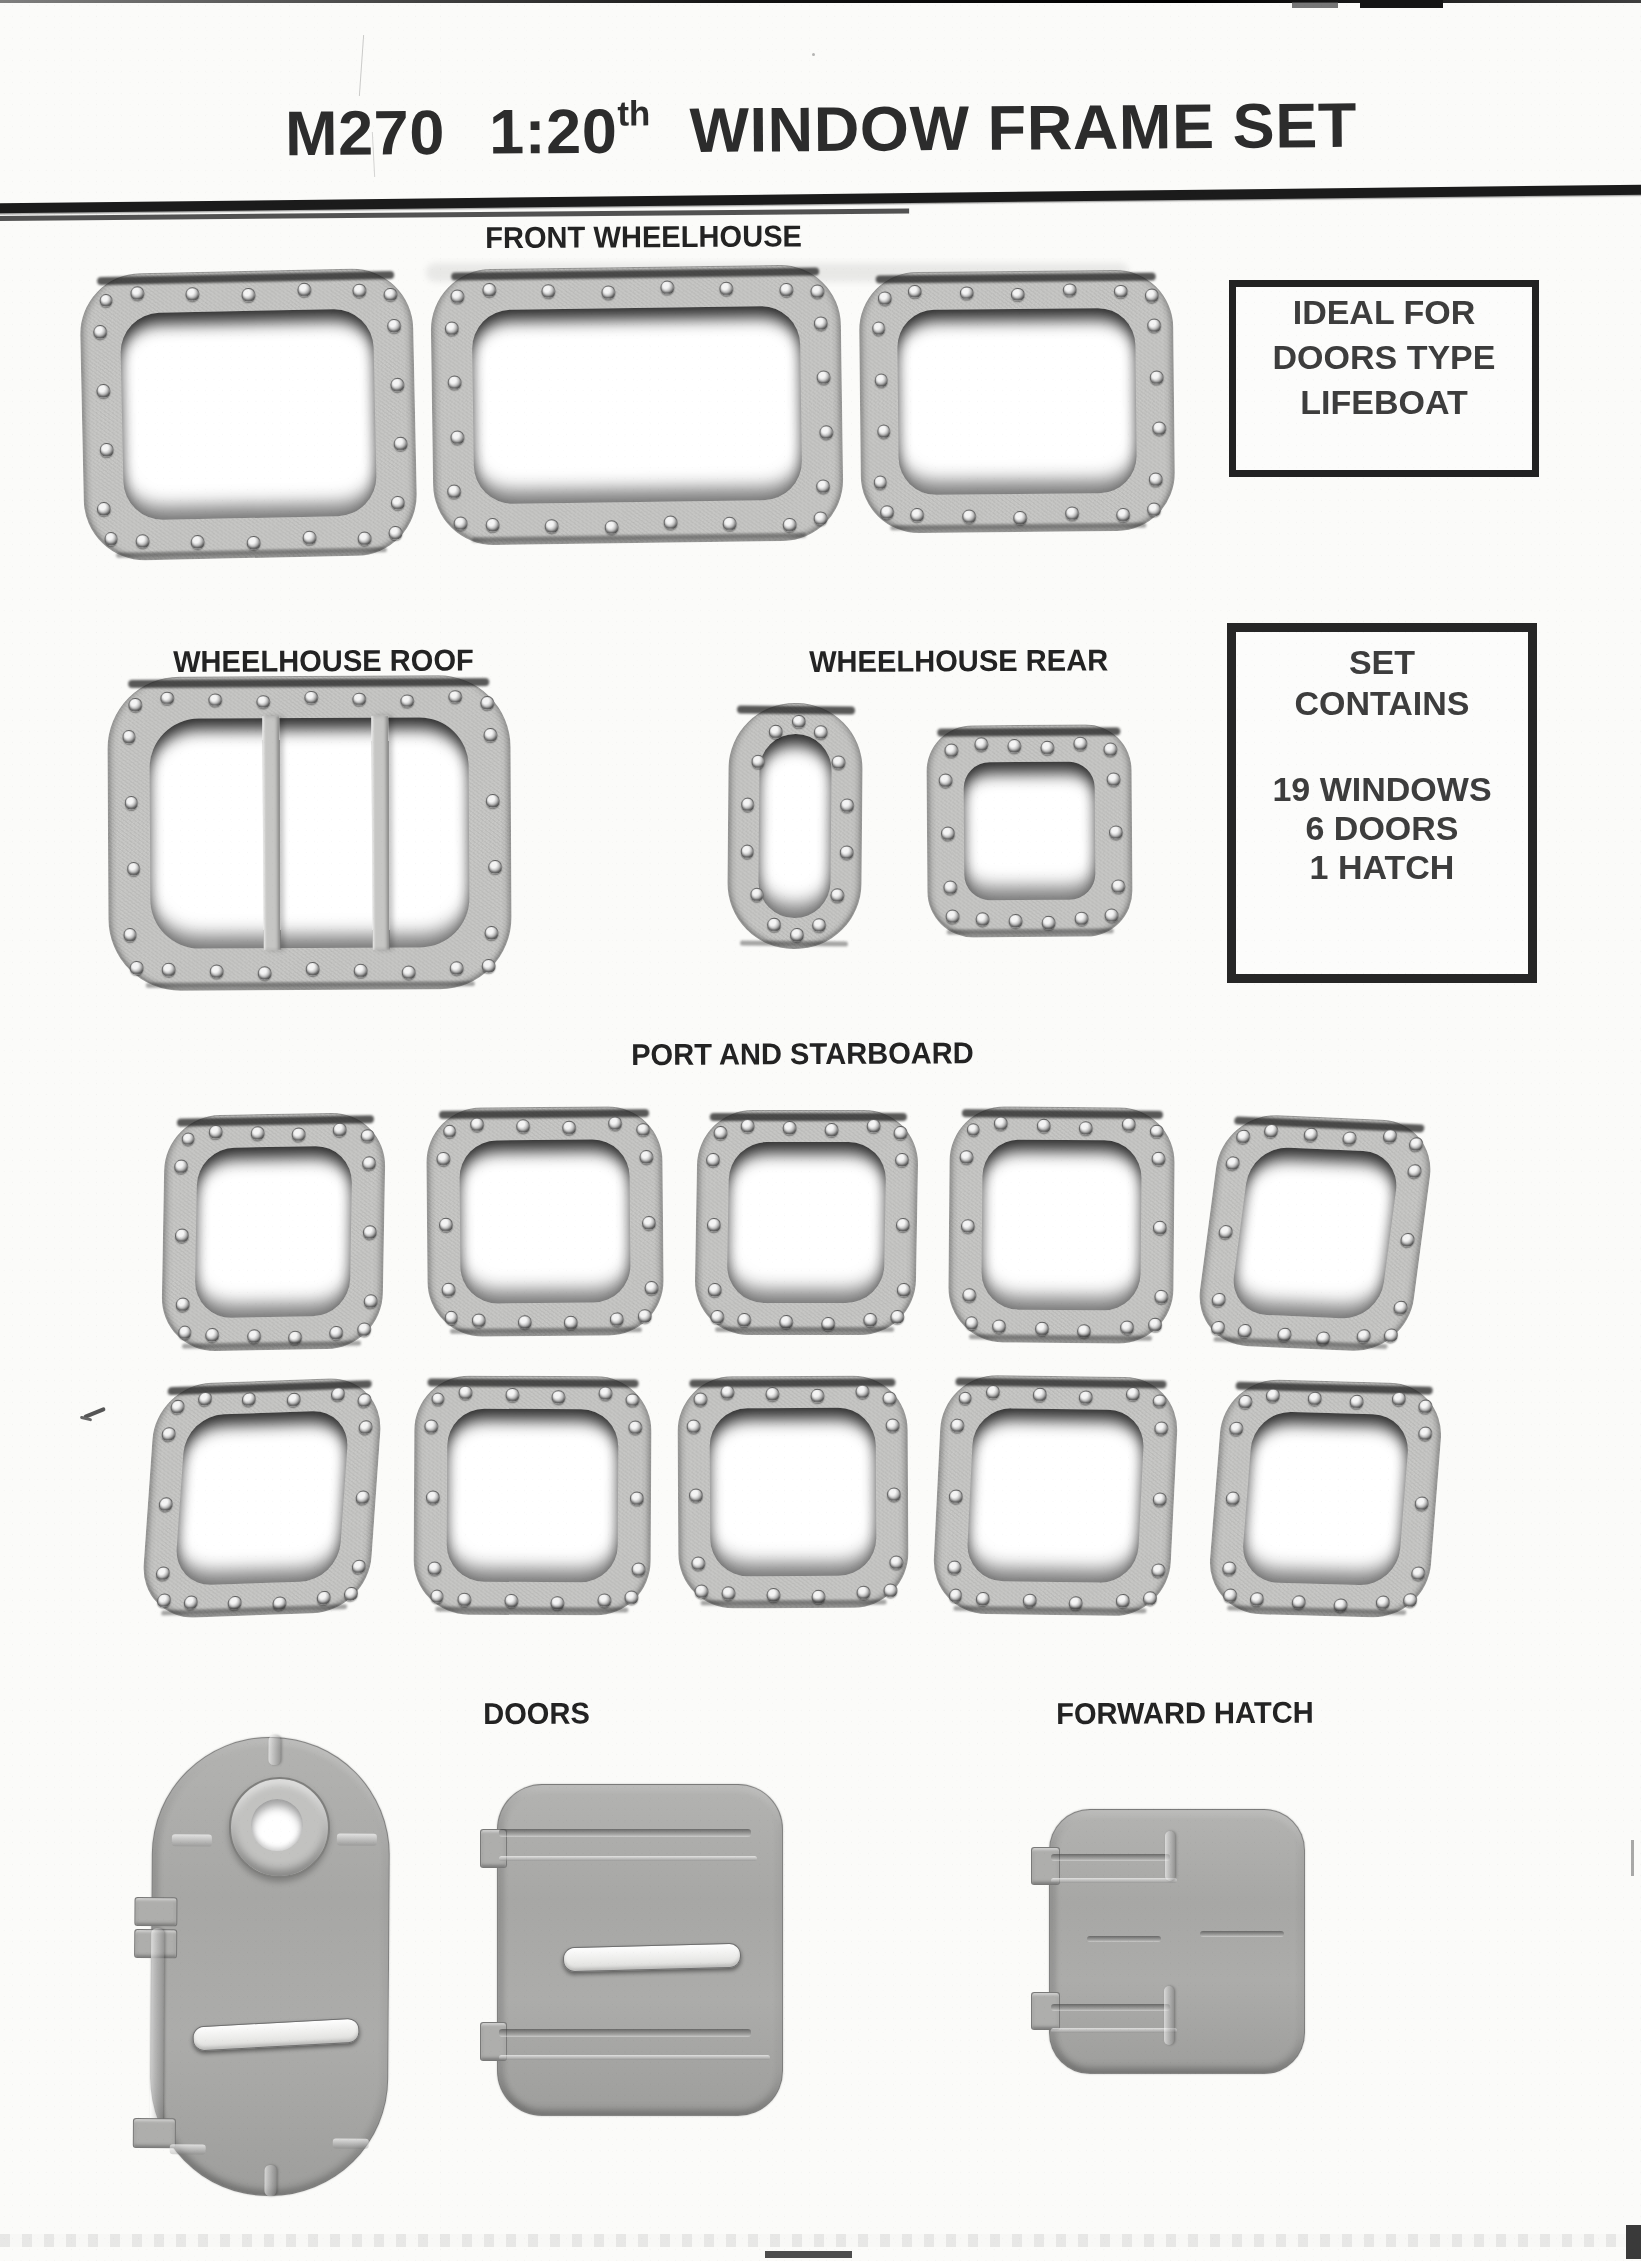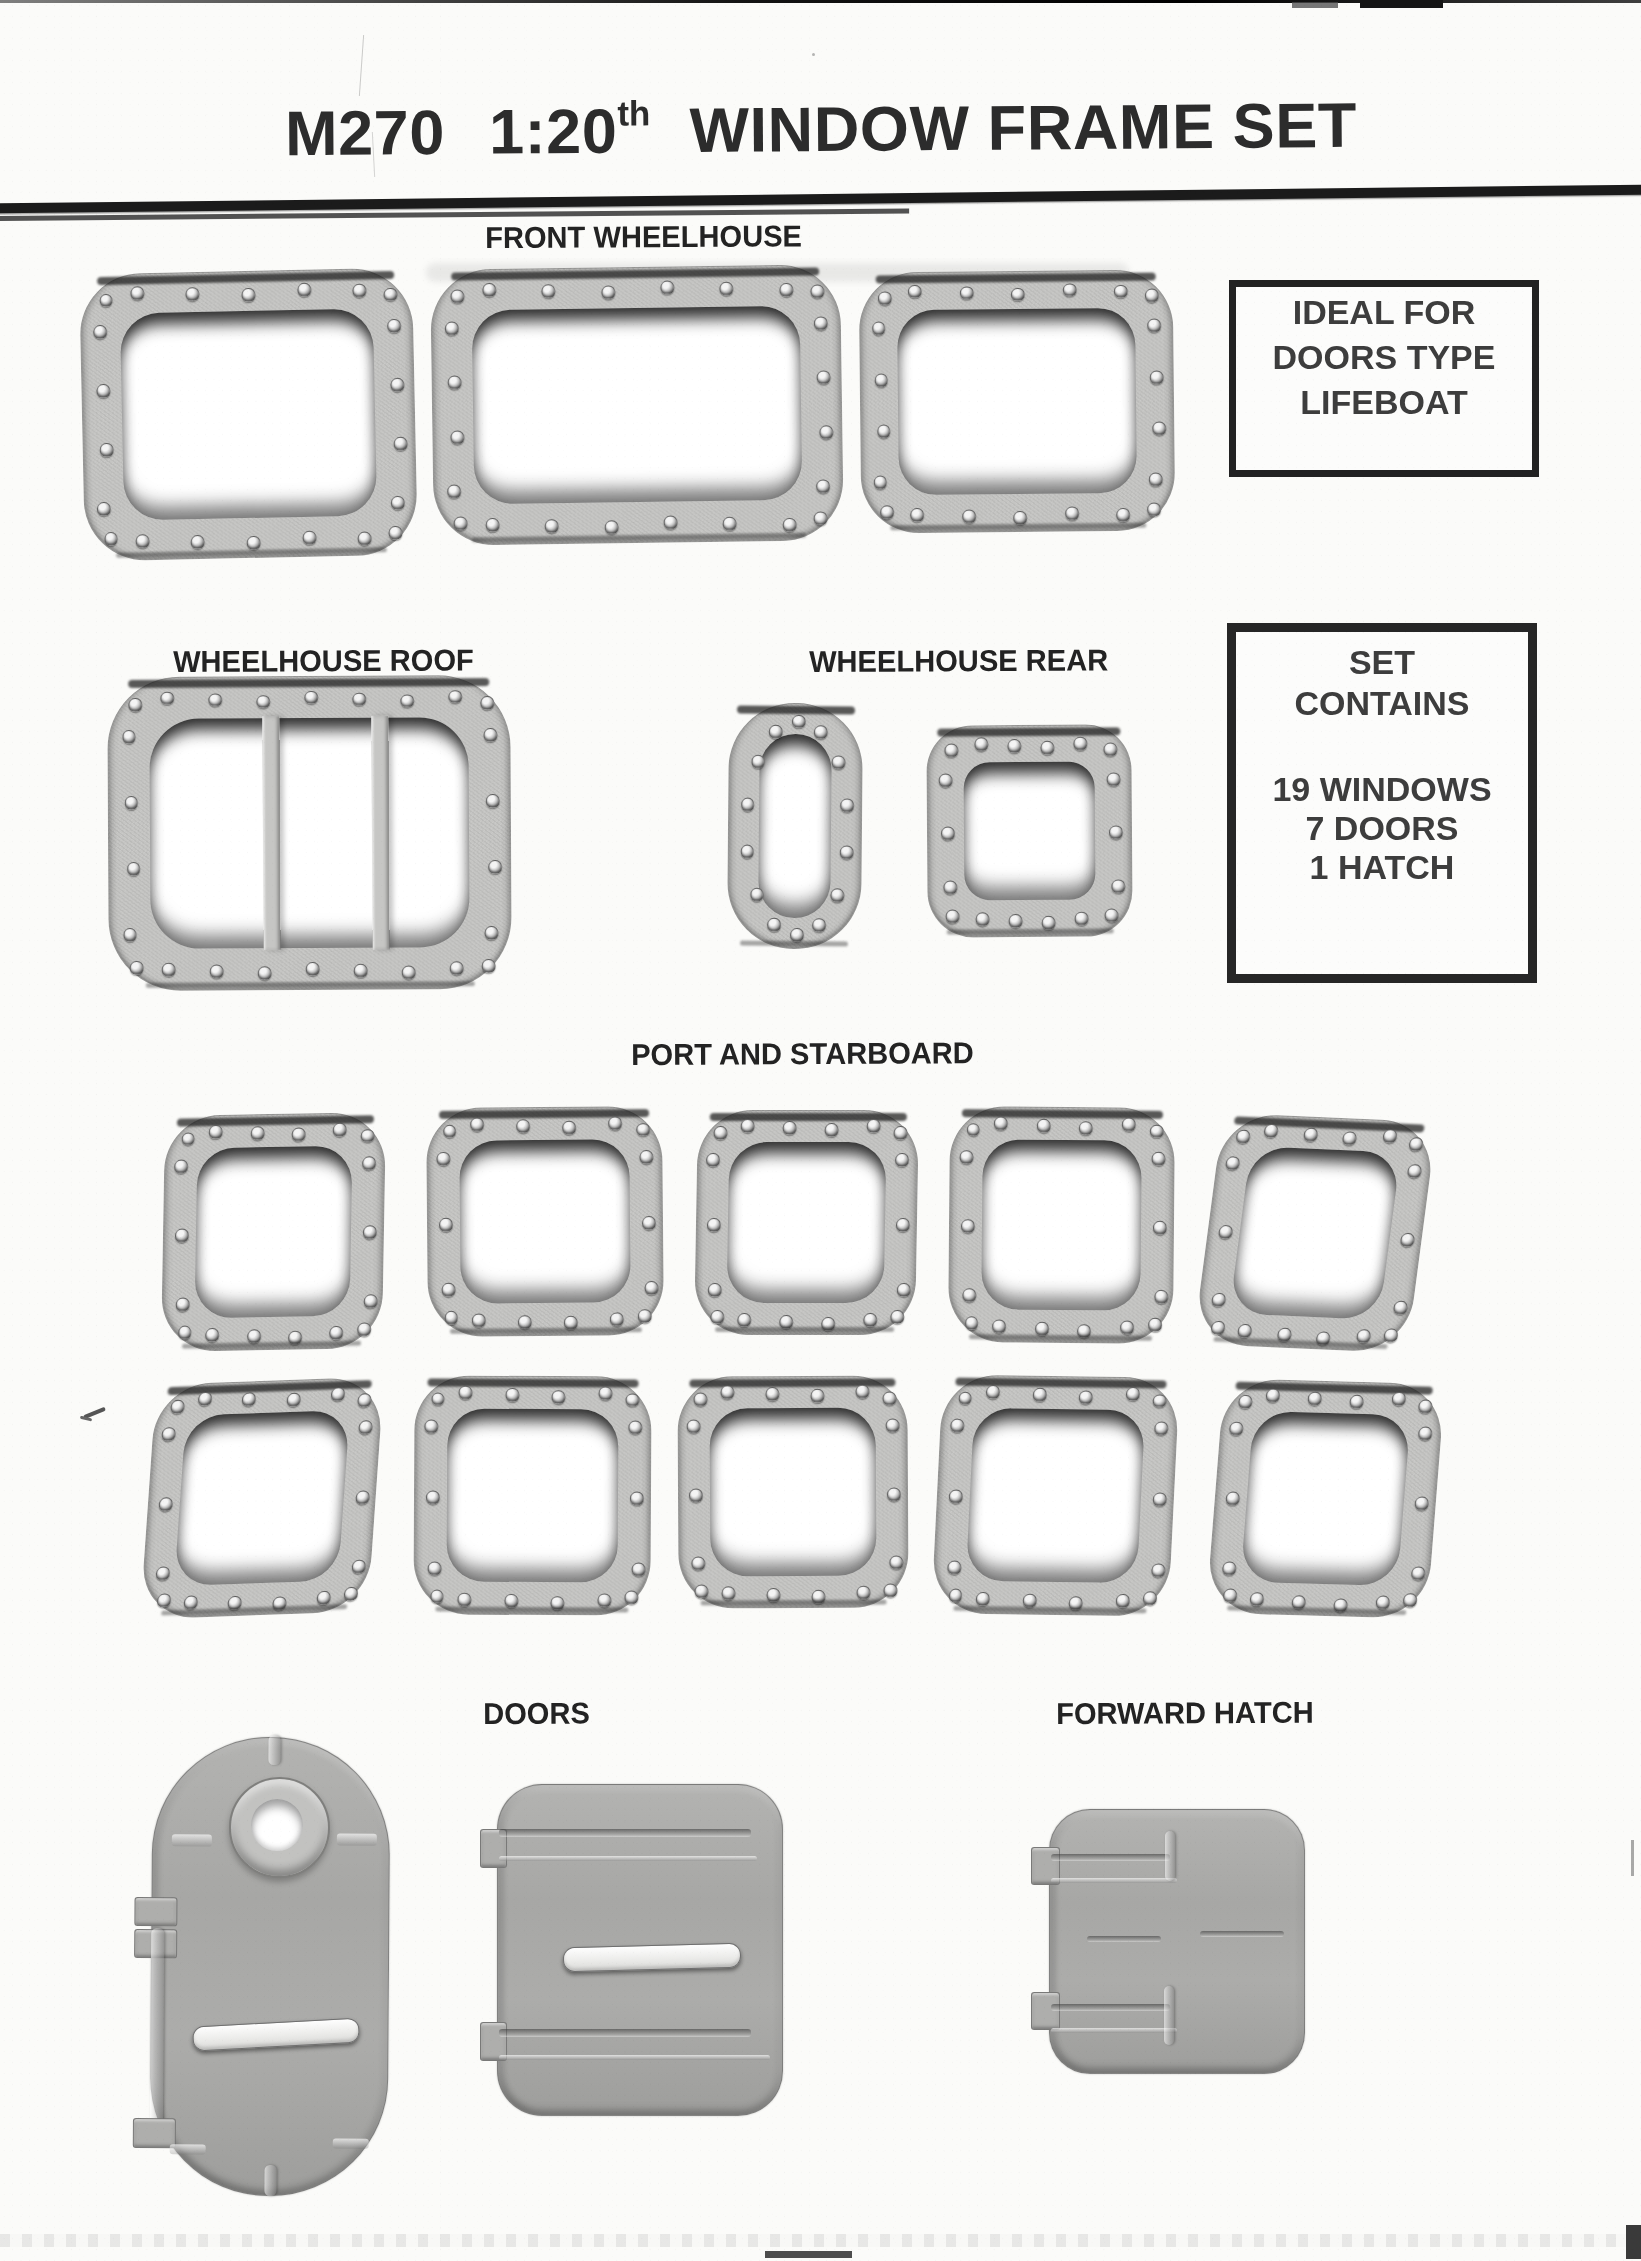--- a/index.html
+++ b/index.html
@@ -265,21 +265,21 @@
     <span class="rivet" style="left: 17.4px; top: 183px;"></span>
     <span class="rivet" style="left: 176px; top: 183px;"></span>
   </div>
 
 <div class="callout box-set">
   <div class="pad">
     <div class="ln">SET</div>
     <div class="ln">CONTAINS</div>
     <div class="items">
       <div class="ln">19 WINDOWS</div>
-      <div class="ln">7 DOORS</div>
+      <div class="ln">6 DOORS</div>
       <div class="ln">1 HATCH</div>
     </div>
   </div>
 </div>
 
 <div class="sec-label" style="left:631px;top:1038px;">PORT AND STARBOARD</div>
 
 <div class="frame" style="left:163px;top:1114px;width:219px;height:234px;--bt:32px;--r:55px;transform:rotate(-1deg) skewX(-2deg);">
   <div class="hole"></div>
     <span class="rivet" style="left: 43px; top: 9px;"></span>

